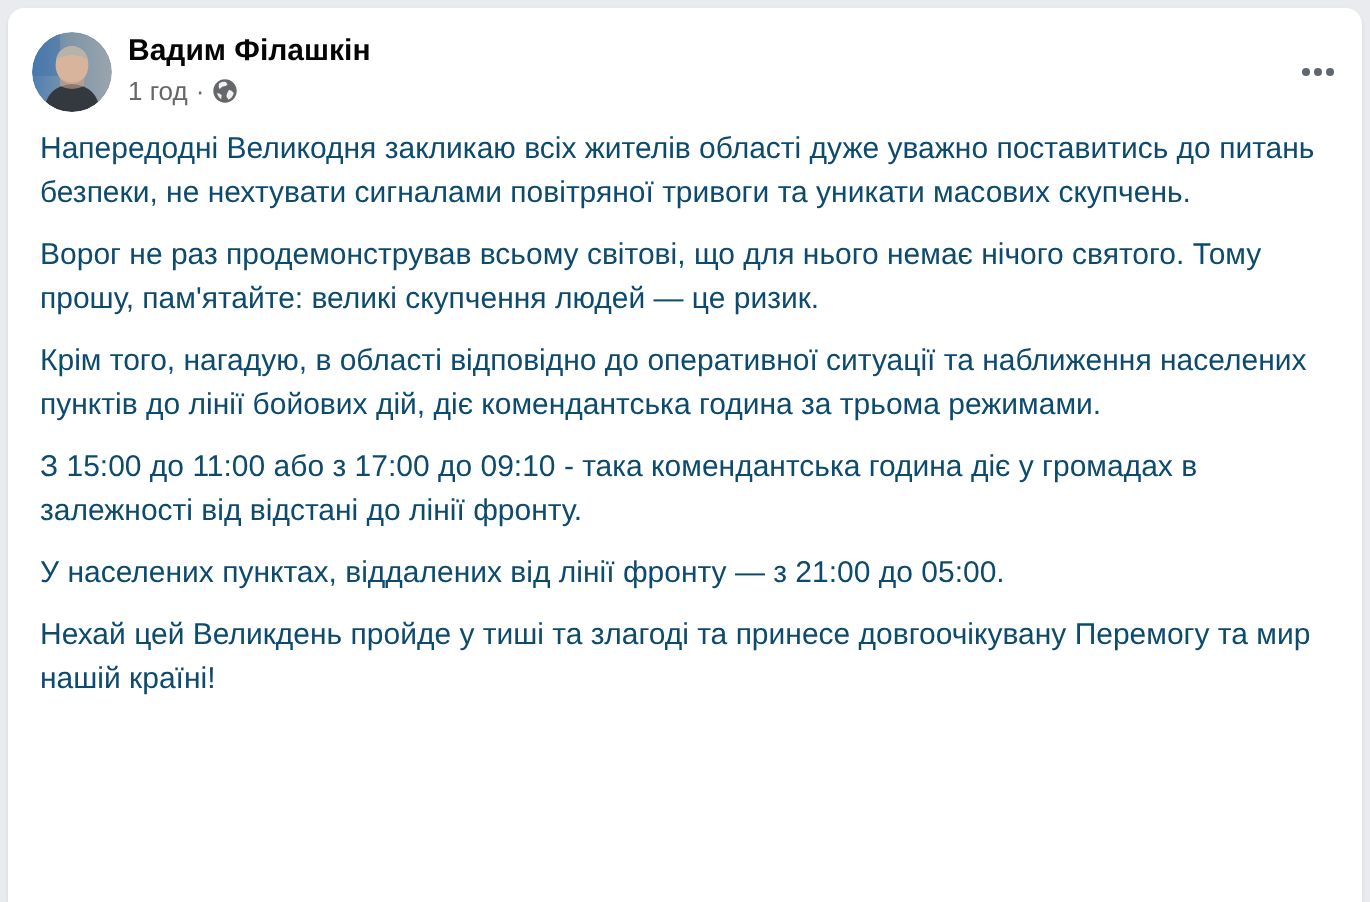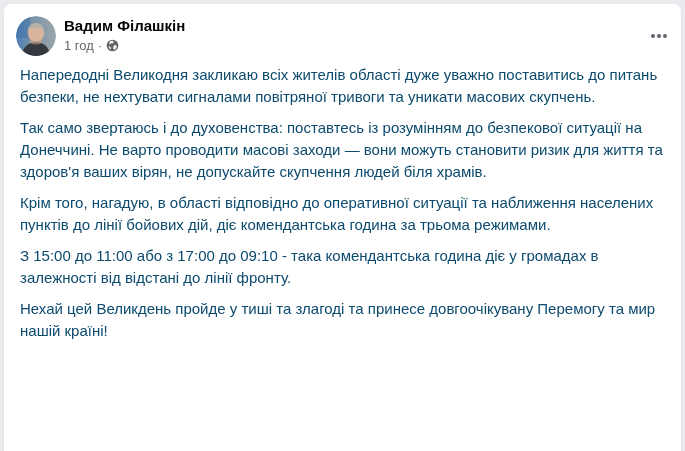--- a/index.html
+++ b/index.html
@@ -123,20 +123,21 @@
         <circle cx="4" cy="10" r="2" fill="#606770"></circle>
         <circle cx="10" cy="10" r="2" fill="#606770"></circle>
         <circle cx="16" cy="10" r="2" fill="#606770"></circle>
       </svg>
     </button>
 
   </div>
 
   <div class="post-body">
     <p>Напередодні Великодня закликаю всіх жителів області дуже уважно поставитись до питань безпеки, не нехтувати сигналами повітряної тривоги та уникати масових скупчень.</p>
-    <p>Так само звертаюсь і до духовенства: поставтесь із розумінням до безпекової ситуації на Донеччині. Не варто проводити масові заходи — вони можуть становити ризик для життя та здоров'я ваших вірян, не допускайте скупчення людей біля храмів.</p>
+    <p>Ворог не раз продемонстрував всьому світові, що для нього немає нічого святого. Тому прошу, пам'ятайте: великі скупчення людей — це ризик.</p>
     <p>Крім того, нагадую, в області відповідно до оперативної ситуації та наближення населених пунктів до лінії бойових дій, діє комендантська година за трьома режимами.</p>
     <p>З 15:00 до 11:00 або з 17:00 до 09:10 - така комендантська година діє у громадах в залежності від відстані до лінії фронту.</p>
+    <p>У населених пунктах, віддалених від лінії фронту — з 21:00 до 05:00.</p>
     <p>Нехай цей Великдень пройде у тиші та злагоді та принесе довгоочікувану Перемогу та мир нашій країні!</p>
 
   </div>
 
 </div>
 
 </body></html>

